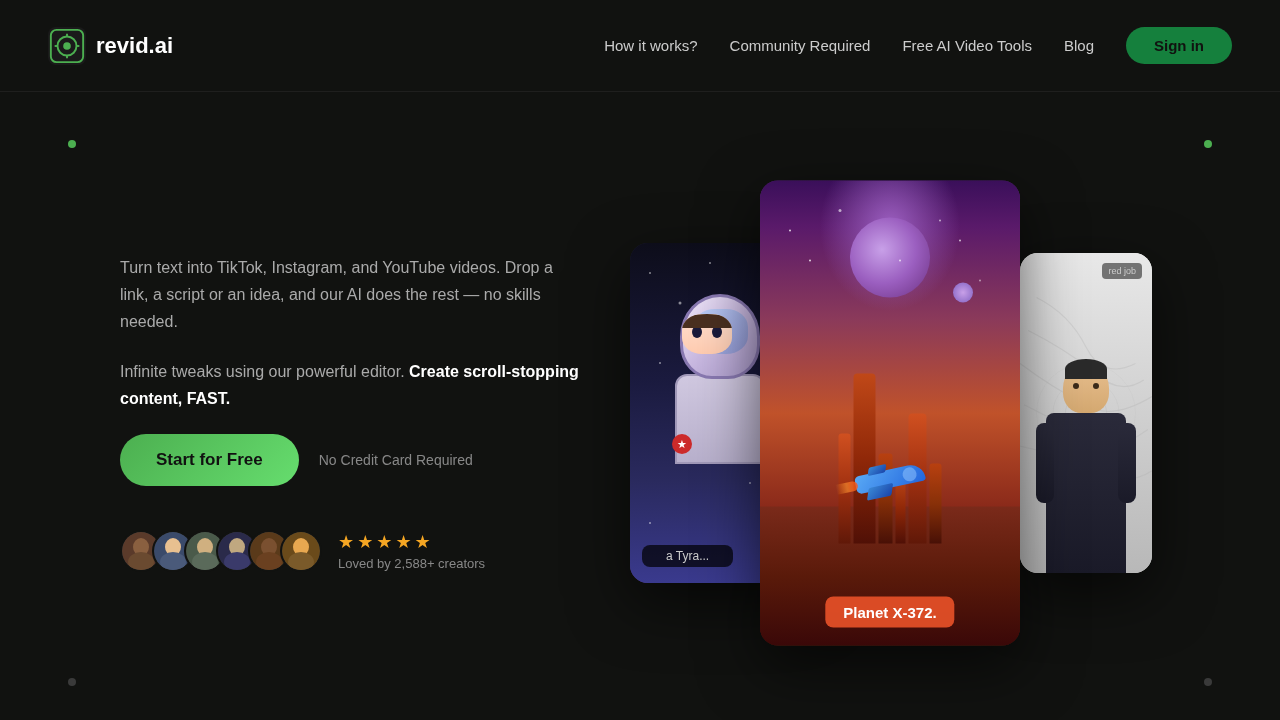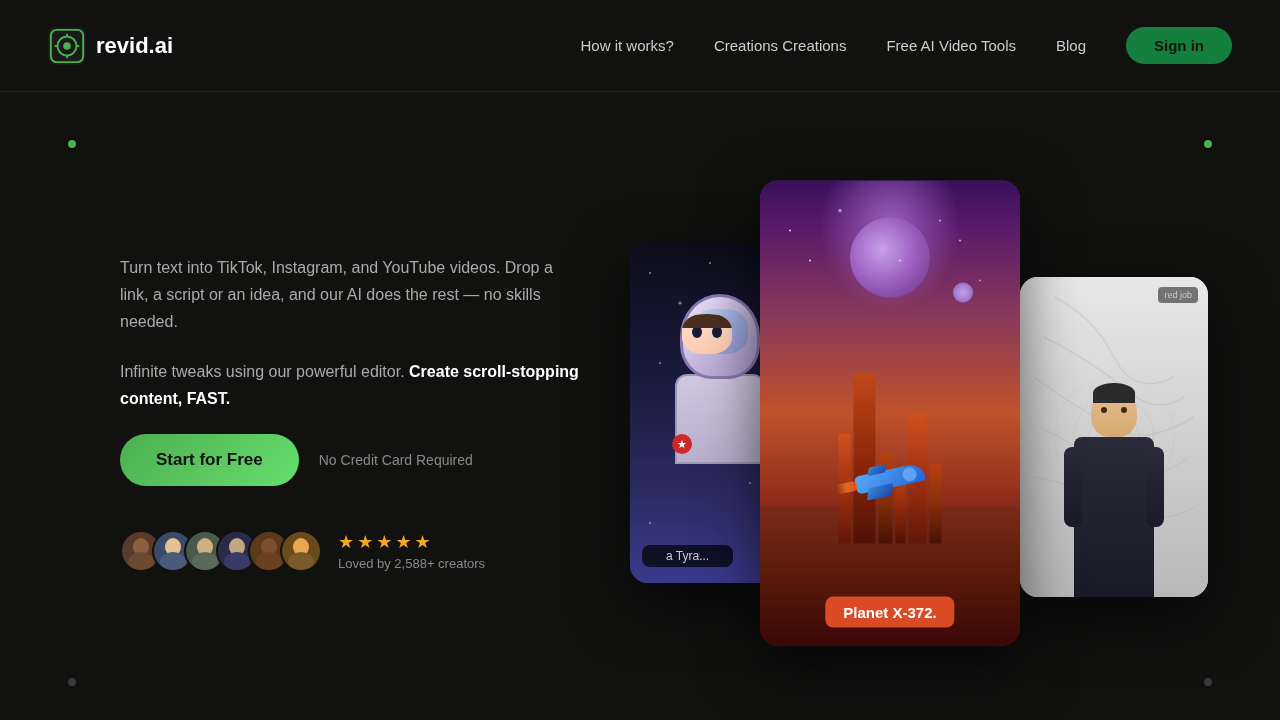--- a/index.html
+++ b/index.html
@@ -32,21 +32,21 @@
       height: 38px;
     }
     .nav-logo-text {
       font-size: 22px;
       font-weight: 700;
       color: #ffffff;
     }
     .nav-links {
       display: flex;
       align-items: center;
-      gap: 40px;
+      gap: 32px;
     }
     .nav-link {
       font-size: 15px;
       color: #cccccc;
       cursor: pointer;
       text-decoration: none;
     }
     .nav-signin {
       background: #15803d;
       color: #111210;
@@ -200,28 +200,27 @@
       height: 340px;
       z-index: 5;
       left: calc(50% - 260px);
       top: 50%;
       transform: translateY(-50%);
       background: linear-gradient(180deg, #1a1a2e 0%, #16213e 30%, #0f3460 60%, #533483 100%);
     }
 
     
     .card-right {
-      width: 188px;
+      width: 132px;
       height: 320px;
       z-index: 5;
       left: calc(50% + 130px);
       top: 50%;
       transform: translateY(-50%);
       background: linear-gradient(180deg, #f5f5f5 0%, #e8e8e8 40%, #d0d0d0 100%);
-      margin-top: 24px;
     }
 
     
     .card-center-inner {
       position: relative;
       width: 100%;
       height: 100%;
     }
 
     
@@ -327,21 +326,21 @@
       <line x1="20" y1="10" x2="20" y2="7" stroke="#4CAF50" stroke-width="2"></line>
       <line x1="20" y1="33" x2="20" y2="30" stroke="#4CAF50" stroke-width="2"></line>
       <line x1="10" y1="20" x2="7" y2="20" stroke="#4CAF50" stroke-width="2"></line>
       <line x1="33" y1="20" x2="30" y2="20" stroke="#4CAF50" stroke-width="2"></line>
     </svg>
     <span class="nav-logo-text">revid.ai</span>
   </div>
 
   <div class="nav-links">
     <a class="nav-link">How it works?</a>
-    <a class="nav-link">Creations Creations</a>
+    <a class="nav-link">Community Required</a>
     <a class="nav-link">Free AI Video Tools</a>
     <a class="nav-link">Blog</a>
     <button class="nav-signin">Sign in</button>
   </div>
 </nav>
 
 <div class="main-content">
 
   <div class="dot dot-tl"></div>
   <div class="dot dot-tr"></div>

